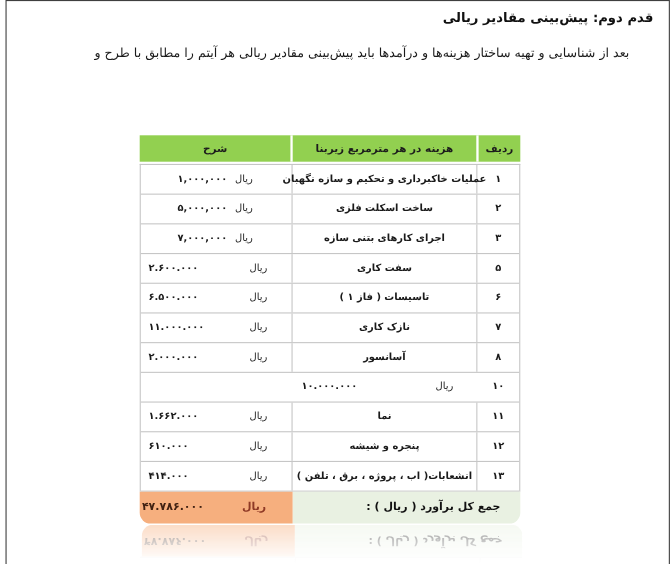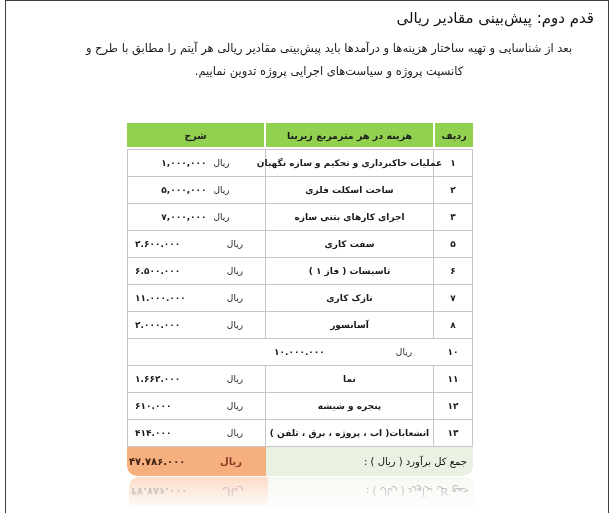--- a/index.html
+++ b/index.html
@@ -11,21 +11,21 @@
     --footer-green:#e9f1e2;
     --footer-orange:#f6af7e;
     --line:#c6c6c6;
   }
   .frame{
     position:absolute;left:5px;top:0;width:604px;height:540px;
     border:1px solid #3f3f3f;box-sizing:border-box;pointer-events:none;
   }
   .title{
     position:absolute;top:9px;right:17px;margin:0;
-    font-size:15px;font-weight:normal;color:#111;white-space:nowrap;direction:rtl;
+    font-size:12px;font-weight:bold;color:#111;white-space:nowrap;direction:rtl;
   }
   .para{
     position:absolute;top:37px;left:61px;right:14px;
     text-align:center;font-size:11.5px;line-height:23px;color:#1b1b1b;direction:rtl;
   }
   .para .pline{white-space:nowrap;}
 
   .cost-table{position:absolute;left:127px;top:123px;width:346px;}
   .thead{display:grid;grid-template-columns:38px 169px 139px;direction:rtl;height:24px;margin-bottom:2px;}
   .th{
@@ -41,21 +41,21 @@
   .td-desc{font-weight:bold;white-space:nowrap;border-left:1px solid var(--line);border-right:1px solid var(--line);}
   .td-cost{justify-content:center;}
   .td-cost .amt{font-weight:bold;white-space:nowrap;}
   .td-cost .rial{white-space:nowrap;}
   .td-cost.adjacent{justify-content:center;gap:7px;}
   .td-cost.spread{justify-content:space-between;padding:0 22px 0 9px;}
 
   .tfoot{display:grid;grid-template-columns:207px 139px;direction:rtl;height:29px;}
   .tf-label{
     background:var(--footer-green);display:flex;align-items:center;justify-content:flex-start;
-    padding-right:6px;font-weight:normal;font-size:10px;color:#111;white-space:nowrap;
+    padding-right:18px;font-weight:bold;font-size:10px;color:#111;white-space:nowrap;
     border-radius:0 0 10px 0;box-sizing:border-box;overflow:hidden;text-align:right;
   }
   .tf-amount-cell{
     background:var(--footer-orange);display:flex;align-items:center;justify-content:space-between;
     direction:rtl;padding:0 24px 0 2px;box-sizing:border-box;
     border-radius:0 0 0 10px;overflow:hidden;
   }
   .tf-rial{font-weight:bold;font-size:10px;color:#8f3a26;white-space:nowrap;}
   .tf-amt{font-weight:bold;font-size:10px;color:#402112;white-space:nowrap;letter-spacing:.4px;}
 
@@ -69,21 +69,20 @@
 </style>
 </head>
 <body style="--header-green: #92d050; --footer-green: #e9f1e2; --footer-orange: #f6af7e; --line: #c6c6c6;">
 
 <div class="frame"></div>
 
 <h1 class="title">قدم دوم: پیش‌بینی مقادیر ریالی</h1>
 
 <div class="para">
   <div class="pline">بعد از شناسایی و تهیه ساختار هزینه‌ها و درآمدها باید پیش‌بینی مقادیر ریالی هر آیتم را مطابق با طرح و</div>
-  <div class="pline">کانسپت پروژه و سیاست‌های اجرایی پروژه تدوین نماییم.</div>
 </div>
 
 <div class="cost-table">
   <div class="thead">
     <div class="th th-no">ردیف</div>
     <div class="th th-cost">هزینه در هر مترمربع زیربنا</div>
     <div class="th th-desc">شرح</div>
   </div>
 
   <div class="tbody" id="tbody">

